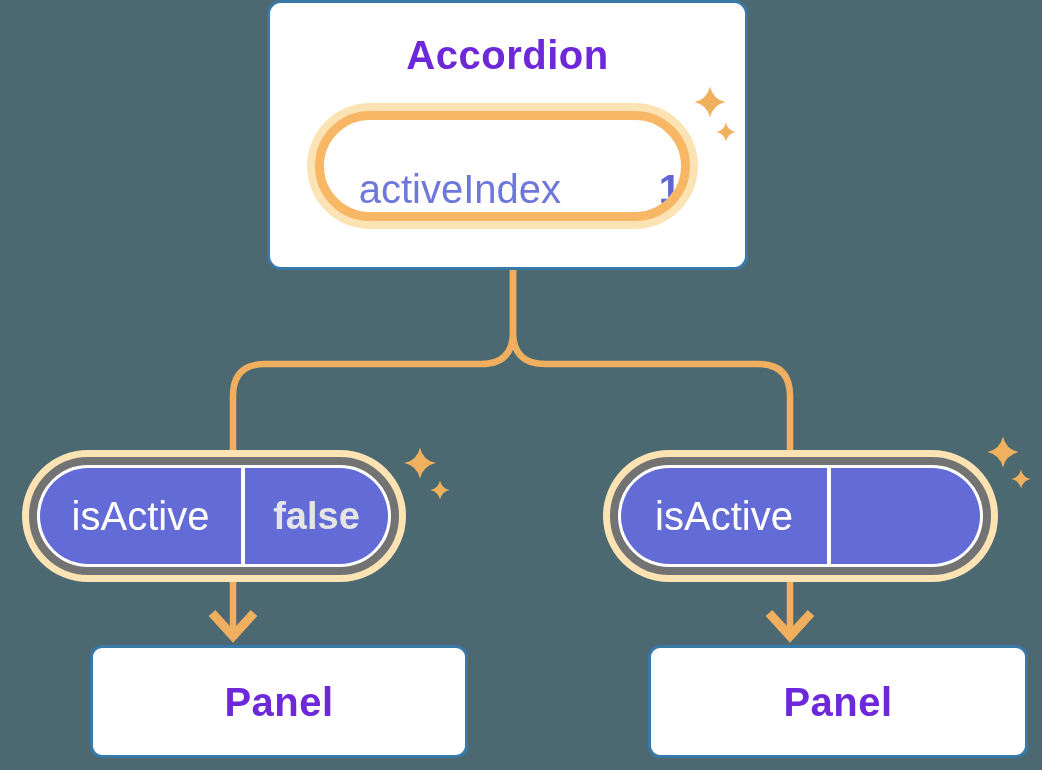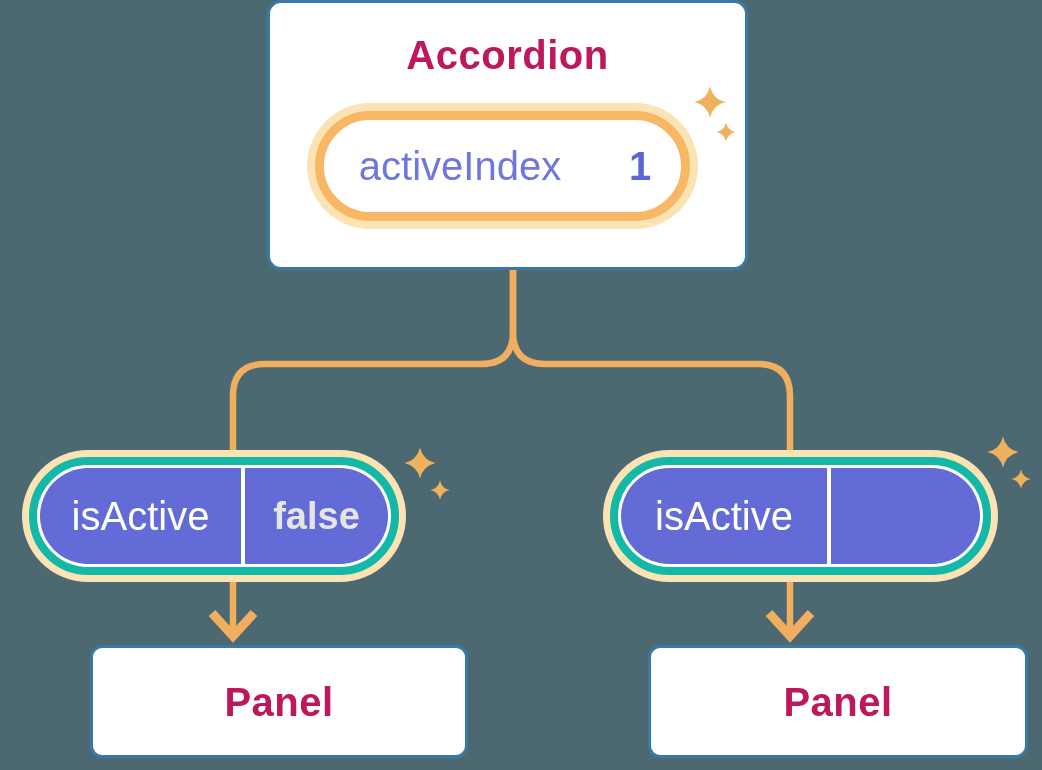--- a/index.html
+++ b/index.html
@@ -16,46 +16,46 @@
   .card{
     position:absolute;background:#FFFFFF;
     border:3px solid #3879A8;border-radius:14px;
     box-sizing:border-box;z-index:3;
   }
   .card-top{left:267px;top:0;width:481px;height:270px;}
   .panel{border-radius:12px;z-index:3;margin-left:48px;}
   .panel-left{left:42px;top:645px;width:378px;height:113px;}
   .panel-right{left:600px;top:645px;width:380px;height:113px;}
   .blue-text{
-    color:#be185d;font-size:40px;font-weight:600;letter-spacing:.5px;
+    color:#6d28d9;font-size:40px;font-weight:600;letter-spacing:.5px;
     text-align:center;
   }
   .card-title{position:absolute;left:0;right:0;top:30px;}
   .panel-label{position:absolute;left:0;right:0;top:50%;transform:translateY(-50%);}
 
   
   .pill-halo{
     position:absolute;border-radius:999px;background:#FBE3B4;
     box-sizing:border-box;z-index:4;
   }
   .pill-top{left:37px;top:100px;width:391px;height:126px;padding:8px;}
   .pill-top .ring{
     width:100%;height:100%;box-sizing:border-box;
     border:9px solid #F7B765;border-radius:999px;background:#FFFFFF;
-    display:flex;align-items:center;overflow:hidden;
+    display:flex;align-items:flex-end;overflow:hidden;gap:30px;
   }
   .cell{display:flex;align-items:center;justify-content:center;}
   .pill-top .key{width:272px;color:#6F77DB;font-size:40px;}
   .sep-orange{width:3px;background:#F0AE5F;}
   .pill-top .val{flex:1;color:#5F66D4;font-size:40px;font-weight:700;}
 
   .pill-bottom{top:450px;height:132px;padding:7px;}
   .pill-bottom .ring{
     width:100%;height:100%;box-sizing:border-box;
-    border:8px solid #14b8a6;border-radius:999px;background:#FFFFFF;
+    border:8px solid #737373;border-radius:999px;background:#FFFFFF;
     padding:3px;
   }
   .pill-bottom .fill{
     width:100%;height:100%;box-sizing:border-box;background:#636BD6;
     border-radius:999px;display:flex;align-items:stretch;overflow:hidden;
   }
   .left-pill{left:22px;width:384px;}
   .right-pill{left:603px;width:395px;}
   .left-pill .key{width:201px;}
   .right-pill .key{width:206px;}

